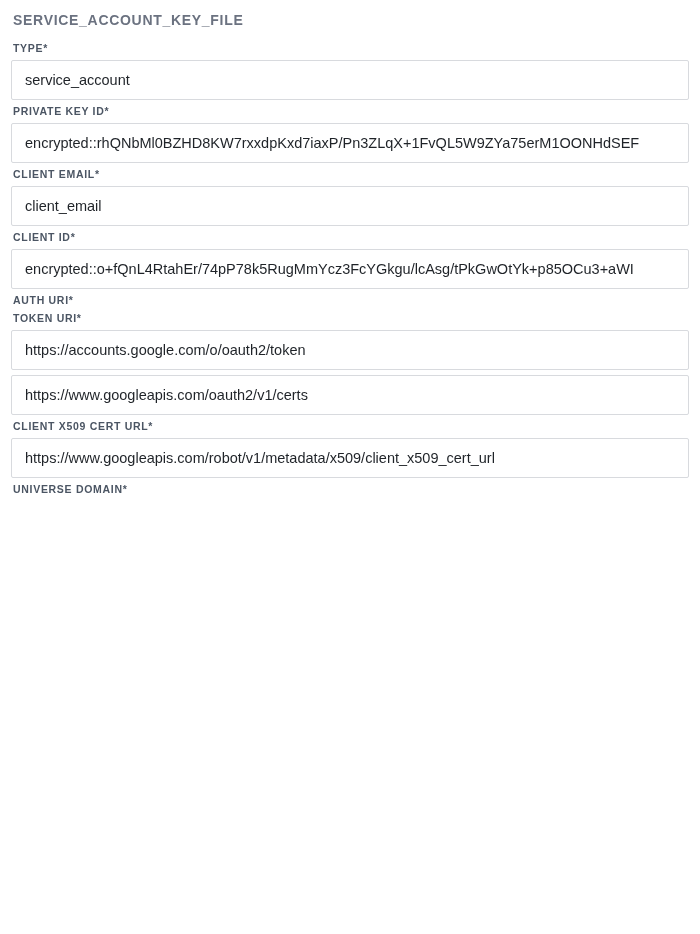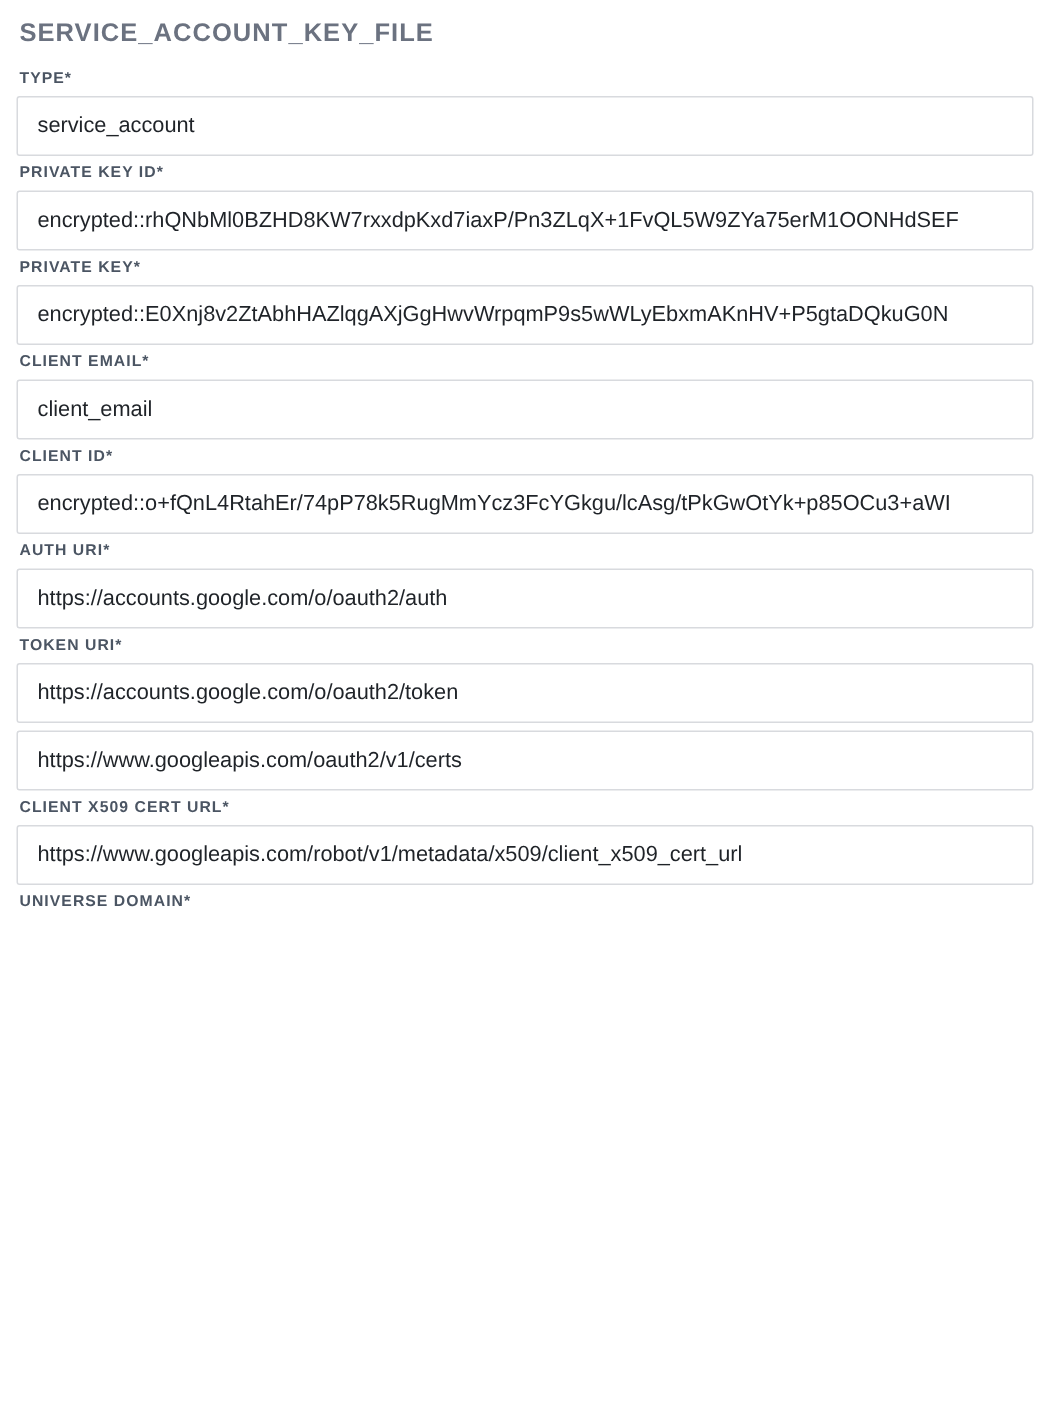--- a/index.html
+++ b/index.html
@@ -13,21 +13,21 @@
     font-family: "Liberation Sans", sans-serif;
     color: #1f2328;
     overflow: hidden;
   }
   .form-root {
     padding: 10px 11px 0 11px;
     box-sizing: border-box;
     width: 700px;
   }
   .section-title {
-    font-size: 17px;
+    font-size: 14px;
     font-weight: bold;
     letter-spacing: 0.7px;
     color: #6b7280;
     text-transform: uppercase;
     margin: 2px 0 14px 2px;
   }
   .field {
     margin-bottom: 5px;
   }
   .field-label {
@@ -67,38 +67,33 @@
     <label class="field-label">TYPE*</label>
     <input class="field-input" type="text" value="service_account" style="">
   </div>
 
 
   <div class="field">
     <label class="field-label">PRIVATE KEY ID*</label>
     <input class="field-input" type="text" value="encrypted::rhQNbMl0BZHD8KW7rxxdpKxd7iaxP/Pn3ZLqX+1FvQL5W9ZYa75erM1OONHdSEF" style="">
   </div>
 
-  <div class="field">
-    <label class="field-label">PRIVATE KEY*</label>
-    <input class="field-input" type="text" value="encrypted::E0Xnj8v2ZtAbhHAZlqgAXjGgHwvWrpqmP9s5wWLyEbxmAKnHV+P5gtaDQkuG0N" style="">
-  </div>
 
   <div class="field">
     <label class="field-label">CLIENT EMAIL*</label>
     <input class="field-input" type="text" value="client_email" style="">
   </div>
 
   <div class="field">
     <label class="field-label">CLIENT ID*</label>
     <input class="field-input" type="text" value="encrypted::o+fQnL4RtahEr/74pP78k5RugMmYcz3FcYGkgu/lcAsg/tPkGwOtYk+p85OCu3+aWI" style="">
   </div>
 
   <div class="field">
     <label class="field-label">AUTH URI*</label>
-    <input class="field-input" type="text" value="https://accounts.google.com/o/oauth2/auth" style="">
   </div>
 
   <div class="field">
     <label class="field-label">TOKEN URI*</label>
     <input class="field-input" type="text" value="https://accounts.google.com/o/oauth2/token" style="">
   </div>
 
   <div class="field">
     <input class="field-input" type="text" value="https://www.googleapis.com/oauth2/v1/certs" style="">
   </div>

